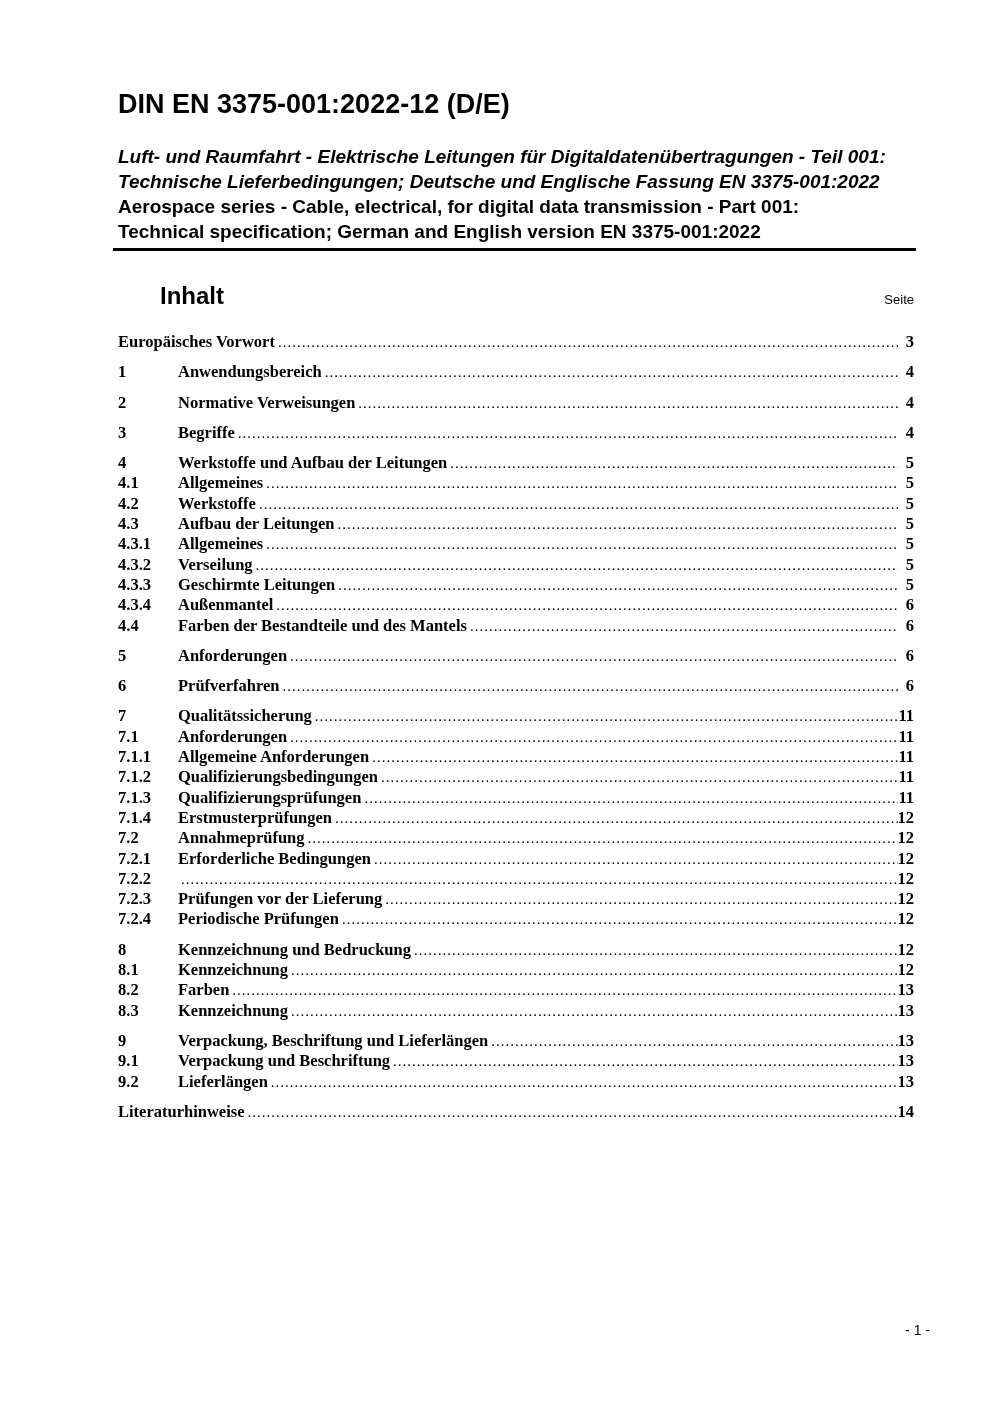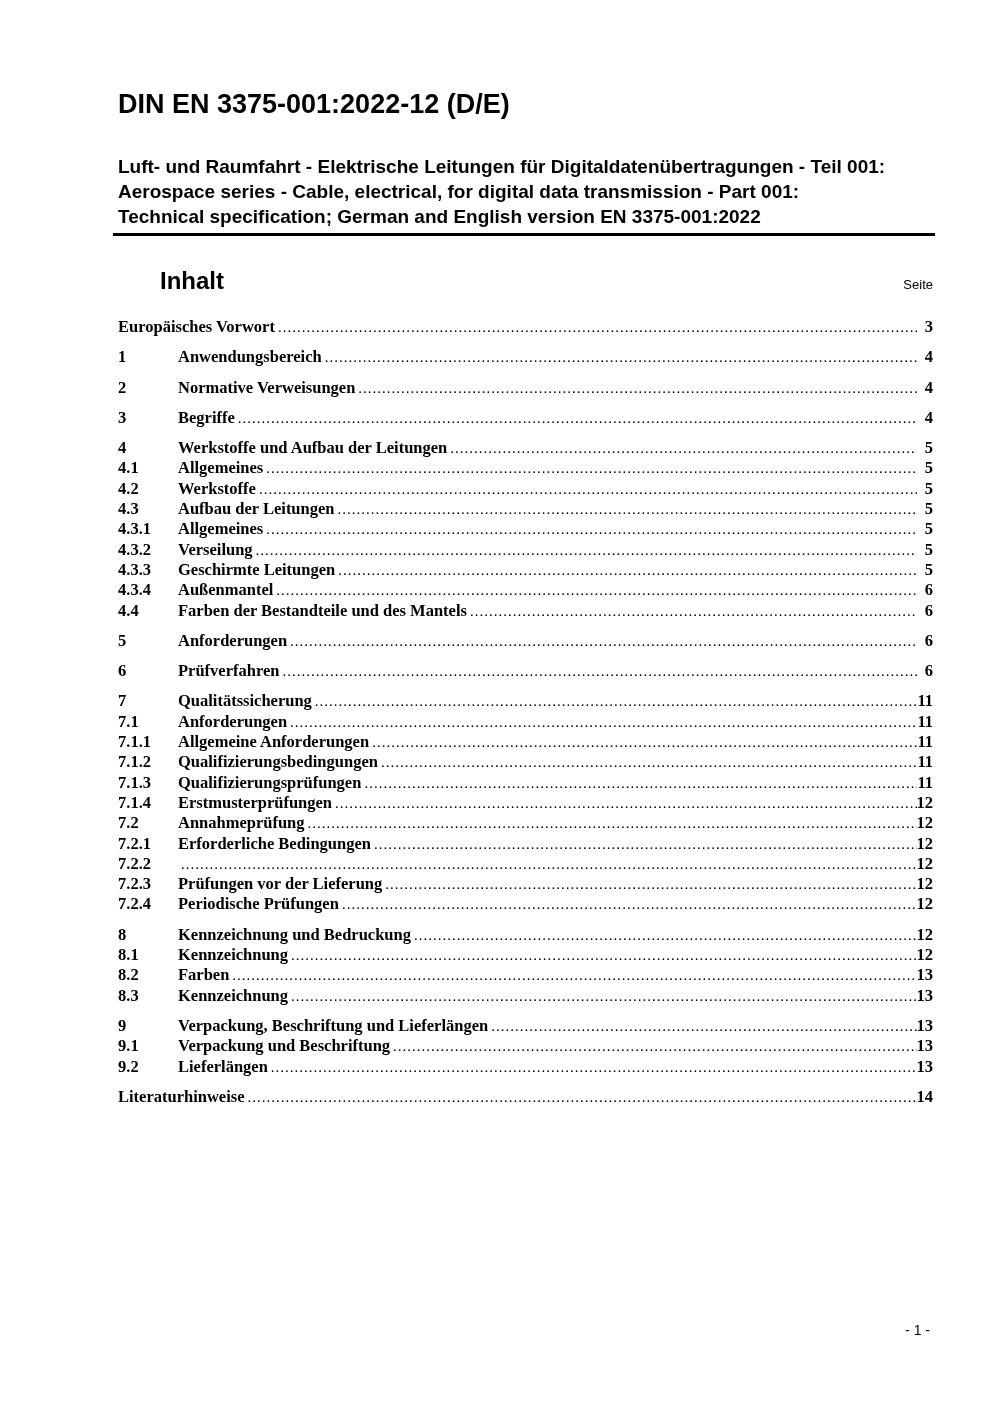--- a/index.html
+++ b/index.html
@@ -6,35 +6,35 @@
   html, body { background: #ffffff; }
   .page {
     position: relative;
     width: 992px;
     height: 1403px;
     background: #ffffff;
     color: #000000;
     font-family: "Liberation Sans", sans-serif;
     overflow: hidden;
   }
-  .content { padding: 88px 59px 0 118px; }
+  .content { padding: 88px 78px 0 118px; }
 
   .doc-number {
     font-size: 27px;
     font-weight: bold;
     line-height: 32px;
     font-family: "Liberation Sans", sans-serif;
   }
   .subtitle {
     font-size: 19px;
     font-weight: bold;
     line-height: 25px;
     font-family: "Liberation Sans", sans-serif;
   }
-  .subtitle-de { margin-top: 34px; }
+  .subtitle-de { margin-top: 24px; font-style: italic; }
   .subtitle-en { }
   .title-rule {
     border: none;
     border-bottom: 3px solid #000;
     margin: 4px -2px 0 -5px;
     height: 0;
   }
 
   .toc-header {
     display: flex;
@@ -84,20 +84,21 @@
 </style>
 </head>
 <body>
 
 <div class="page">
   <div class="content">
     <div class="doc-number">DIN EN 3375-001:2022-12 (D/E)</div>
 
     <div class="subtitle subtitle-de">
       <div>Luft- und Raumfahrt - Elektrische Leitungen für Digitaldatenübertragungen - Teil 001:</div>
+      <div>Technische Lieferbedingungen; Deutsche und Englische Fassung EN 3375-001:2022</div>
     </div>
 
     <div class="subtitle subtitle-en">
       <div>Aerospace series - Cable, electrical, for digital data transmission - Part 001:</div>
       <div>Technical specification; German and English version EN 3375-001:2022</div>
     </div>
 
     <div class="title-rule"></div>
 
     <div class="toc-header">

